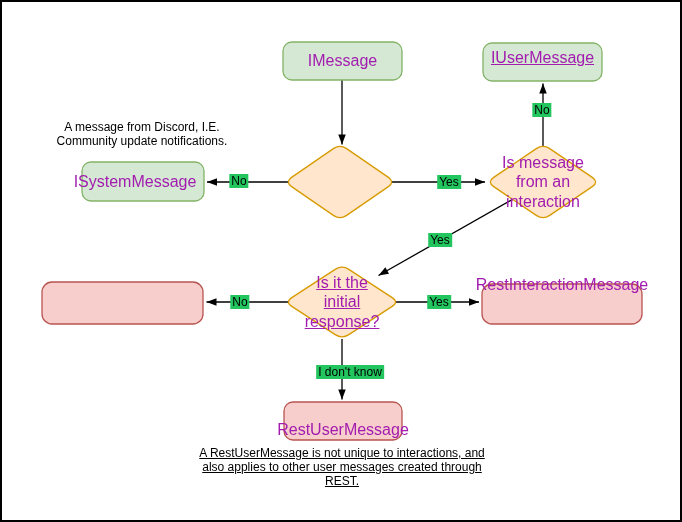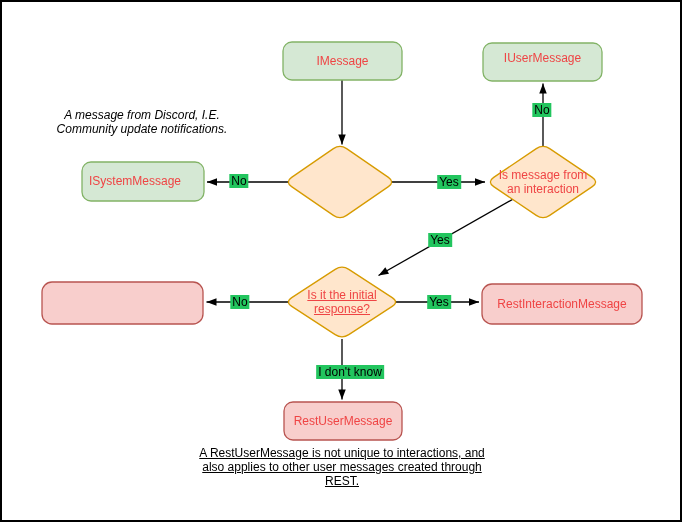--- a/index.html
+++ b/index.html
@@ -17,23 +17,23 @@
   }
 
   .layer { position: absolute; left: 0; top: 0; }
 
   .node-label {
     position: absolute;
     display: flex;
     align-items: center;
     justify-content: center;
     text-align: center;
-    font-size: 12px;
+    font-size: 16px;
     line-height: 1.2;
-    color: #ef4444;
+    color: #a21caf;
     pointer-events: none;
   }
 
   .edge-label {
     position: absolute;
     transform: translate(-50%, -50%);
     background: #22c55e;
     font-size: 12px;
     line-height: 1;
     padding: 1px 2px;
@@ -42,21 +42,21 @@
   }
 
   .note {
     position: absolute;
     text-align: center;
     font-size: 12px;
     line-height: 14px;
     color: #000000;
   }
 
-  .note-system { left: 47px; top: 106px; width: 186px; font-style: italic; }
+  .note-system { left: 47px; top: 118px; width: 186px; }
   .note-rest   { left: 196px; top: 444px; width: 288px; text-decoration: underline; }
 </style>
 </head>
 <body>
 
 <div class="canvas">
 
   <svg class="layer" width="682" height="522" viewBox="0 0 682 522">
     <defs>
       <marker id="arrow" markerUnits="userSpaceOnUse" markerWidth="12" markerHeight="9" refX="10.5" refY="4.25" orient="auto">
@@ -88,26 +88,26 @@
     </g>
 
     <g stroke="#d79b00" stroke-width="1.3" fill="#ffe6cc">
       <path d="M344.6,146.6 L386.4,175.4 Q393,180 386.4,184.6 L344.6,213.4 Q338,218 331.4,213.4 L289.6,184.6 Q283,180 289.6,175.4 L331.4,146.6 Q338,142 344.6,146.6 Z"></path>
       <path d="M547.7,146.6 L590.3,175.4 Q597,180 590.3,184.6 L547.7,213.4 Q541,218 534.3,213.4 L491.7,184.6 Q485,180 491.7,175.4 L534.3,146.6 Q541,142 547.7,146.6 Z"></path>
       <path d="M346.8,267.4 L390.2,295.6 Q397,300 390.2,304.4 L346.8,332.6 Q340,337 333.2,332.6 L289.8,304.4 Q283,300 289.8,295.6 L333.2,267.4 Q340,263 346.8,267.4 Z"></path>
     </g>
   </svg>
 
   <div class="node-label" style="left:281px; top:40px; width:119px; height:38px;">IMessage</div>
-  <div class="node-label" style="left:481px; top:41px; width:119px; height:30px;">IUserMessage</div>
+  <div class="node-label" style="left:481px; top:41px; width:119px; height:30px;text-decoration:underline;">IUserMessage</div>
   <div class="node-label" style="left:72px; top:160px; width:122px; height:39px;">ISystemMessage</div>
   <div class="node-label" style="left:495px; top:142px; width:92px; height:76px;">Is message from an interaction</div>
   <div class="node-label" style="left:300px; top:263px; width:80px; height:74px;text-decoration:underline;">Is it the initial response?</div>
-  <div class="node-label" style="left:480px; top:288px; width:160px; height:28px;">RestInteractionMessage</div>
-  <div class="node-label" style="left:282px; top:400px; width:118px; height:38px;">RestUserMessage</div>
+  <div class="node-label" style="left:480px; top:269px; width:160px; height:28px;">RestInteractionMessage</div>
+  <div class="node-label" style="left:282px; top:400px; width:118px; height:55px;">RestUserMessage</div>
 
   <div class="edge-label" style="left:237px; top:179px;">No</div>
   <div class="edge-label" style="left:447px; top:180px;">Yes</div>
   <div class="edge-label" style="left:540px; top:108px;">No</div>
   <div class="edge-label" style="left:438px; top:238px;">Yes</div>
   <div class="edge-label" style="left:238px; top:300px;">No</div>
   <div class="edge-label" style="left:437px; top:300px;">Yes</div>
   <div class="edge-label" style="left:348px; top:370px;">I don't know</div>
 
   <div class="note note-system">A message from Discord, I.E. Community update notifications.</div>

